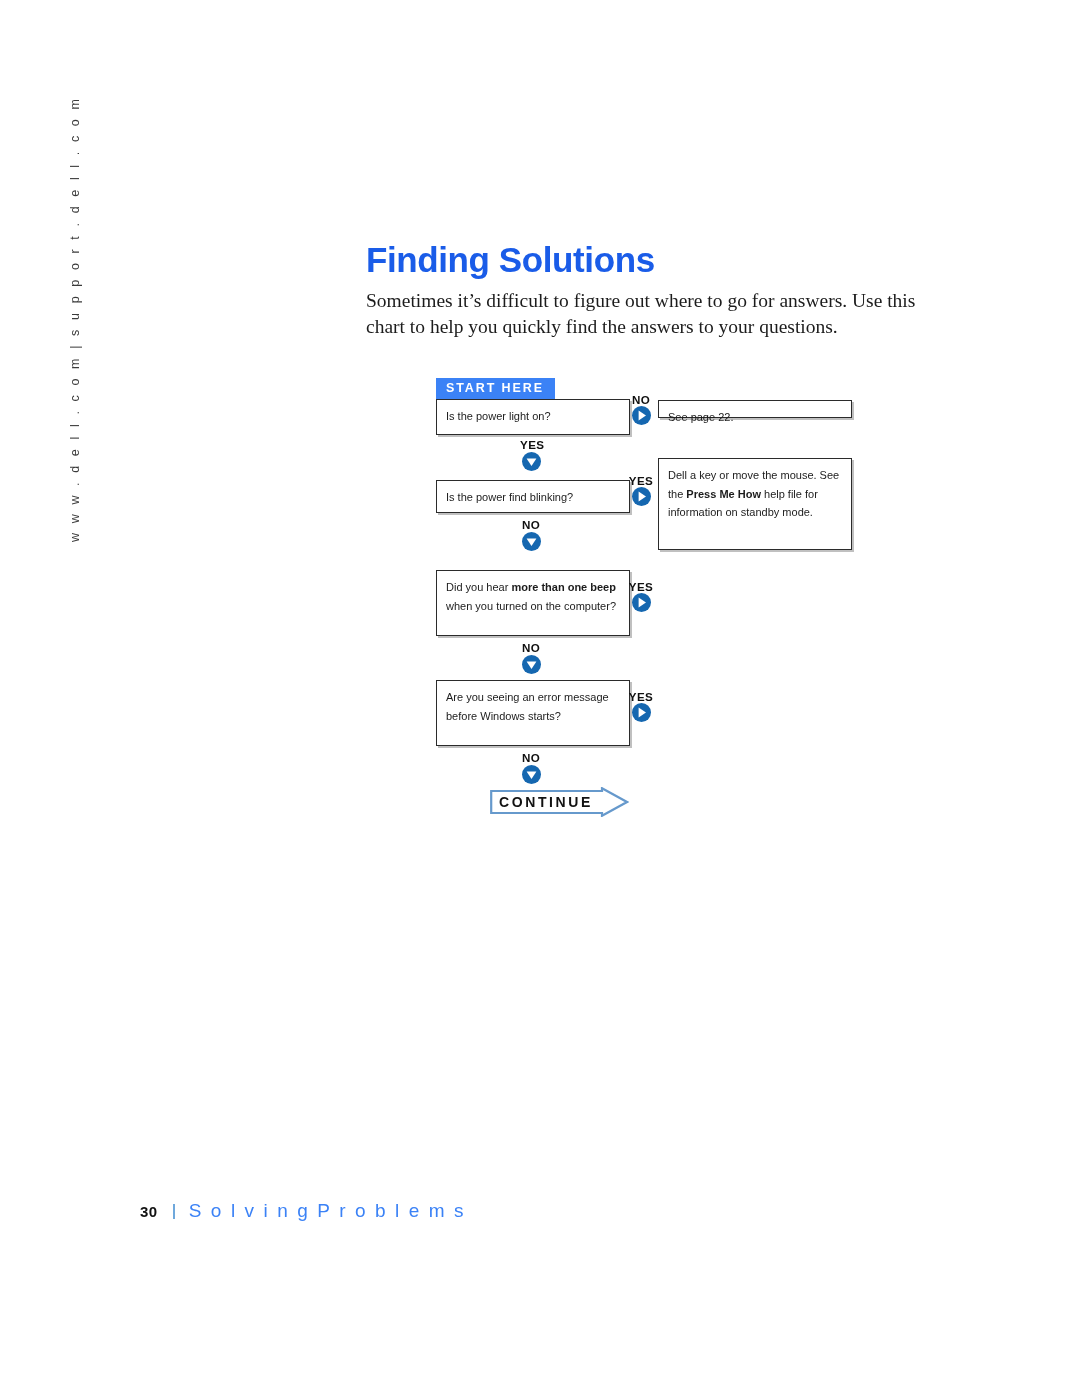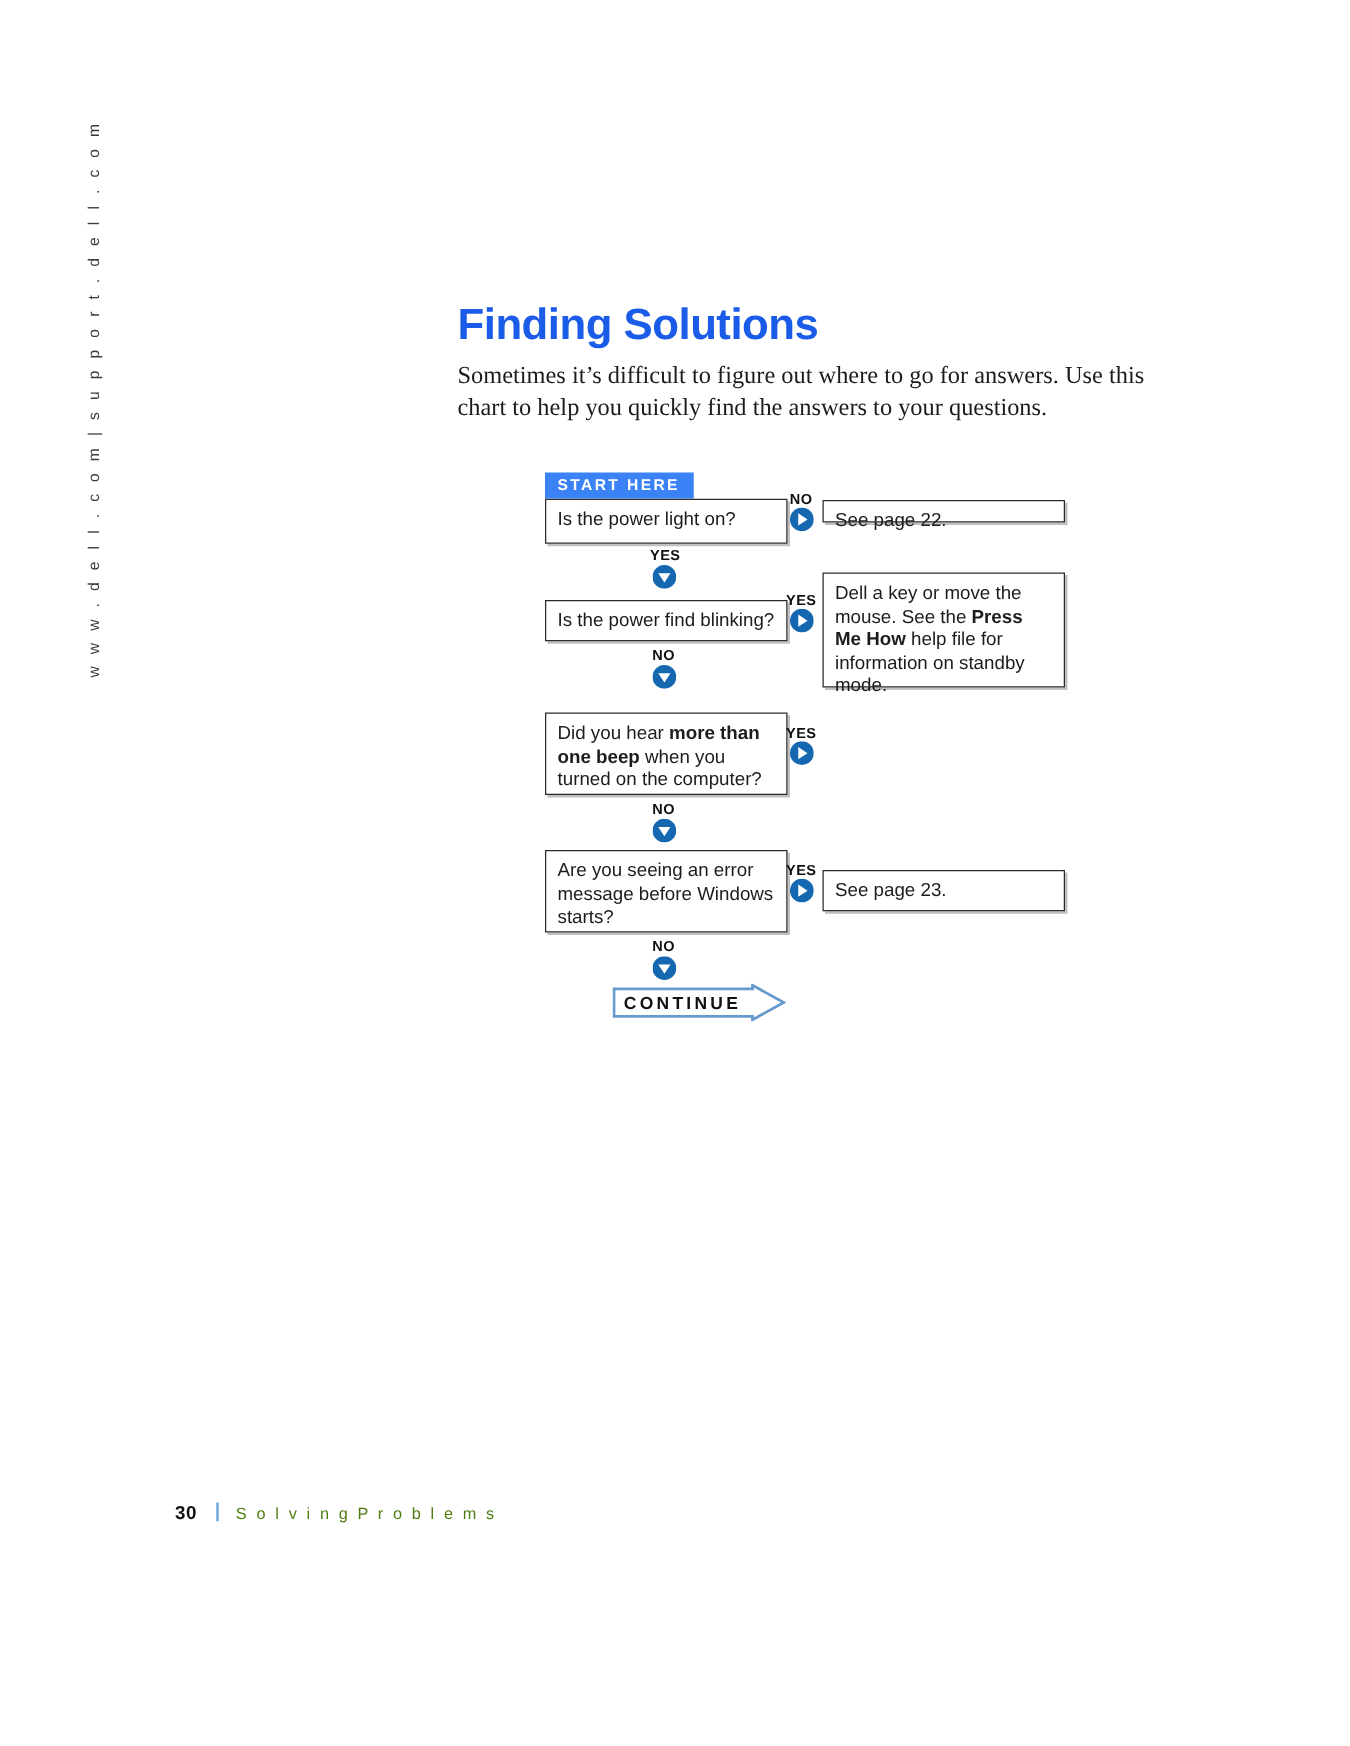--- a/index.html
+++ b/index.html
@@ -82,21 +82,21 @@
     height: 21px;
     line-height: 13px;
   }
 
   .qbox, .abox {
     position: absolute;
     box-sizing: border-box;
     background: #ffffff;
     border: 1.3px solid #2b2b2b;
     box-shadow: 2px 2px 0 0 rgba(140,140,140,0.55);
-    font-size: 15px;
+    font-size: 11px;
     line-height: 18.5px;
     color: #1c1c1c;
     padding: 7px 9px 6px 9px;
   }
   .qbox .b, .abox .b {
     font-weight: bold;
   }
 
   
   .arrow-marker {
@@ -181,23 +181,23 @@
   #page-footer .pg-sep {
     display: inline-block;
     width: 2px;
     height: 15px;
     background: #6fa8dc;
     margin: 0 14px 0 15px;
     position: relative;
     top: 2px;
   }
   #page-footer .pg-section {
-    font-size: 13px;
+    font-size: 19px;
     letter-spacing: 2.1px;
-    color: #4d7c0f;
+    color: #3b82f6;
   }
 </style>
 </head>
 <body>
 
 <div id="side-rail">
   <div class="rail-text">w w w . d e l l . c o m   |   s u p p o r t . d e l l . c o m</div>
 </div>
 
 <div id="page-title">Finding Solutions</div>
@@ -283,23 +283,20 @@
     <span>Are you seeing an error message before Windows starts?</span>
   </div>
   <div class="arrow-right" style="left:190px; top:313px;">
     <span class="lbl">YES</span>
     <span class="disc">
       <svg width="19" height="19" viewBox="0 0 19 19">
           <circle cx="9.5" cy="9.5" r="9.5" fill="#1567b0"></circle>
           <polygon points="6.6,4.6 14,9.5 6.6,14.4" fill="#ffffff"></polygon>
         </svg>
     </span>
-  </div>
-  <div class="abox" style="left:222px; top:318px; width:194px; height:33px;">
-    <span>See page 23.</span>
   </div>
   <div class="arrow-marker" style="left:84px; top:374px;">
     <span class="lbl">NO</span>
     <span class="disc">
       <svg width="19" height="19" viewBox="0 0 19 19">
           <circle cx="9.5" cy="9.5" r="9.5" fill="#1567b0"></circle>
           <polygon points="4.6,6.6 14.4,6.6 9.5,14" fill="#ffffff"></polygon>
         </svg>
     </span>
   </div>

